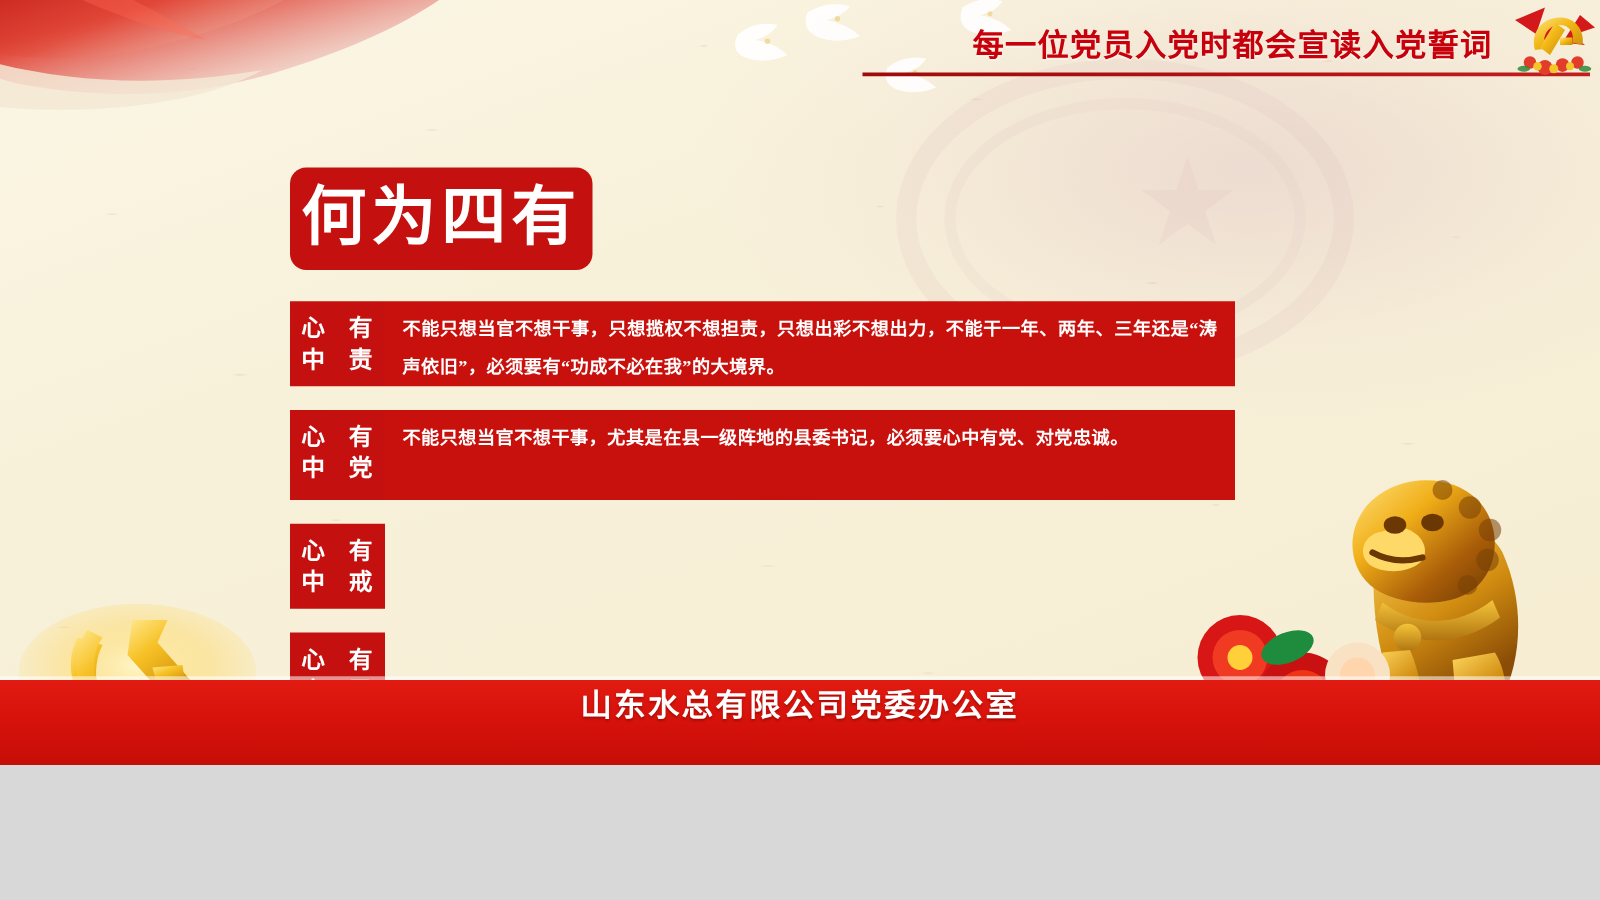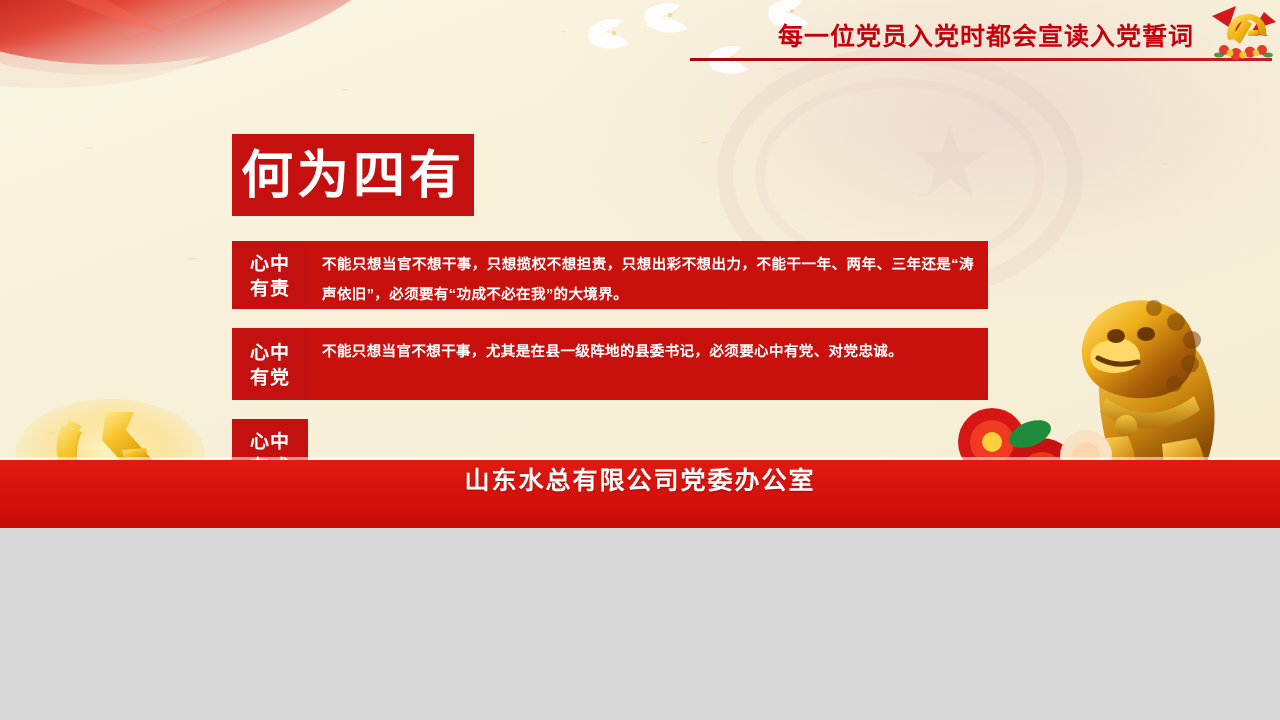--- a/index.html
+++ b/index.html
@@ -6,23 +6,23 @@
   html, body {
     margin: 0;
     padding: 0;
     background: #d8d8d8;
   }
   * { box-sizing: border-box; }
 
   .slide {
     position: relative;
     width: 1280px;
-    height: 528px;
+    height: 612px;
     overflow: hidden;
-    font-family: Liberation Sans, sans-serif;
+    font-family: Liberation Serif, serif;
     background:
       radial-gradient(ellipse 620px 300px at 78% 22%, rgba(226,198,200,0.50) 0%, rgba(240,224,214,0.22) 48%, rgba(247,240,220,0) 72%),
       linear-gradient(160deg, #fbf6e6 0%, #f8f1da 35%, #f7efd6 70%, #f6edd2 100%);
   }
 
   
   .paper-texture {
     position: absolute;
     inset: 0;
     opacity: .55;
@@ -100,20 +100,21 @@
 
   
   .title-box {
     position: absolute;
     left: 232px; top: 134px;
     width: 242px; height: 82px;
     background: #c4110f;
     display: flex;
     align-items: center;
     justify-content: center;
+    border-radius: 13px;
   }
   .title-text {
     font-size: 52px;
     font-weight: bold;
     color: #ffffff;
     letter-spacing: 4px;
     line-height: 1;
     white-space: nowrap;
   }
 
@@ -130,21 +131,21 @@
     width: 76px;
     background: #c4110f;
     color: #fff;
     font-size: 19px;
     font-weight: bold;
     line-height: 25px;
     letter-spacing: 1px;
     text-align: center;
     padding: 10px 0 9px;
     display: flex;
-    flex-direction: column;
+    flex-direction: row;
     justify-content: center;
   }
   .row-body {
     flex: 1 1 auto;
     background: #c8100c;
     color: #ffffff;
     font-size: 14.5px;
     font-weight: bold;
     line-height: 30px;
     padding: 8px 14px 8px 14px;

